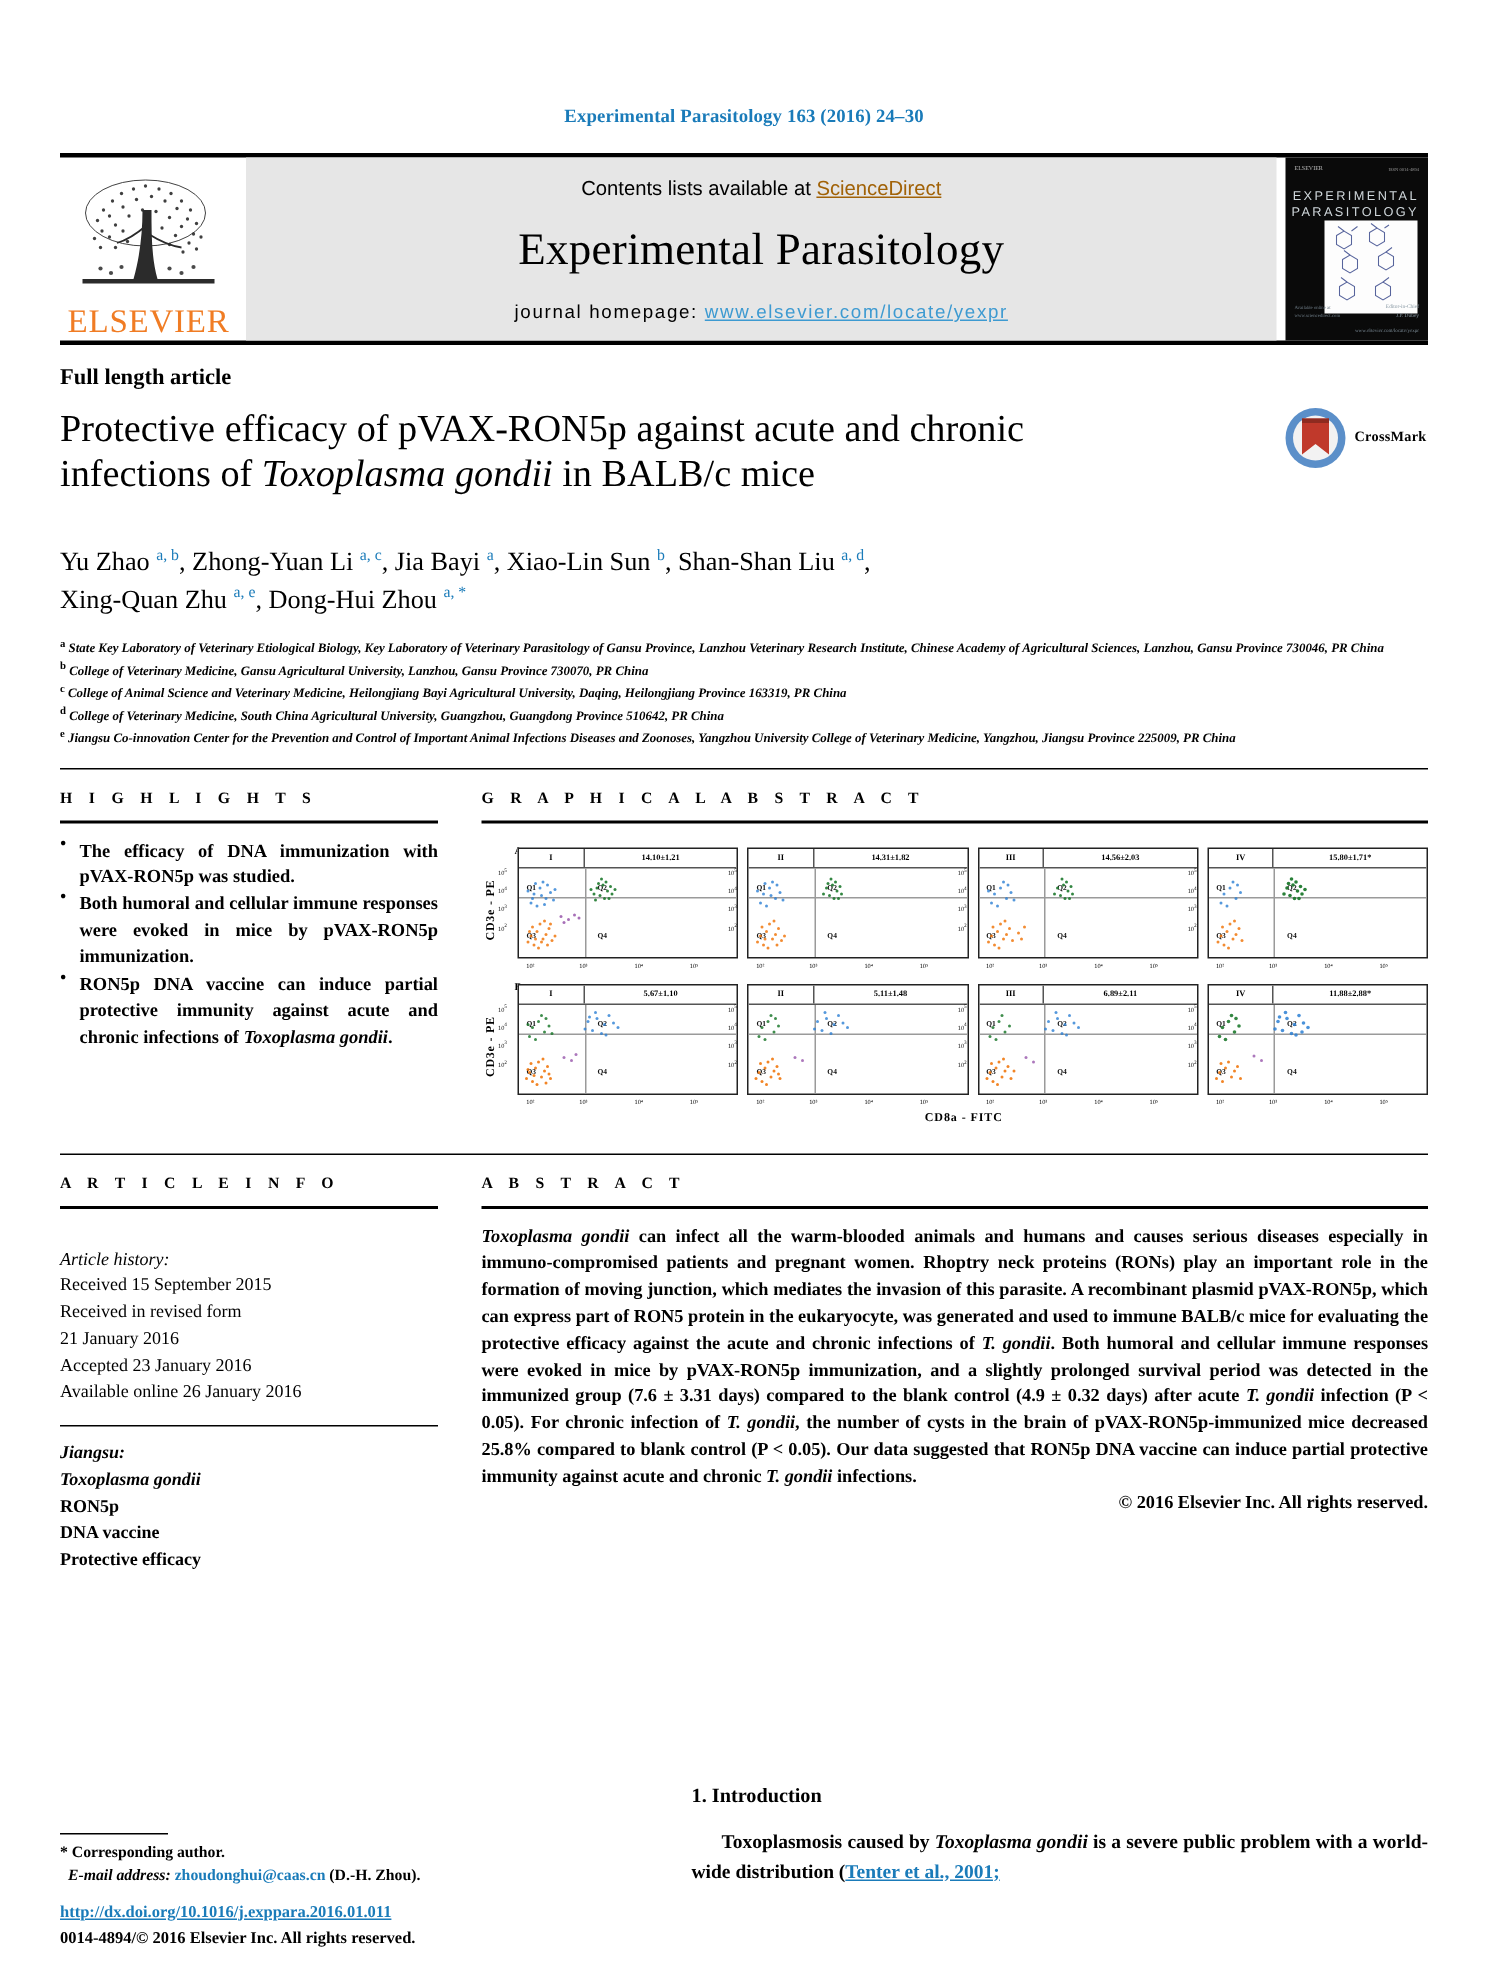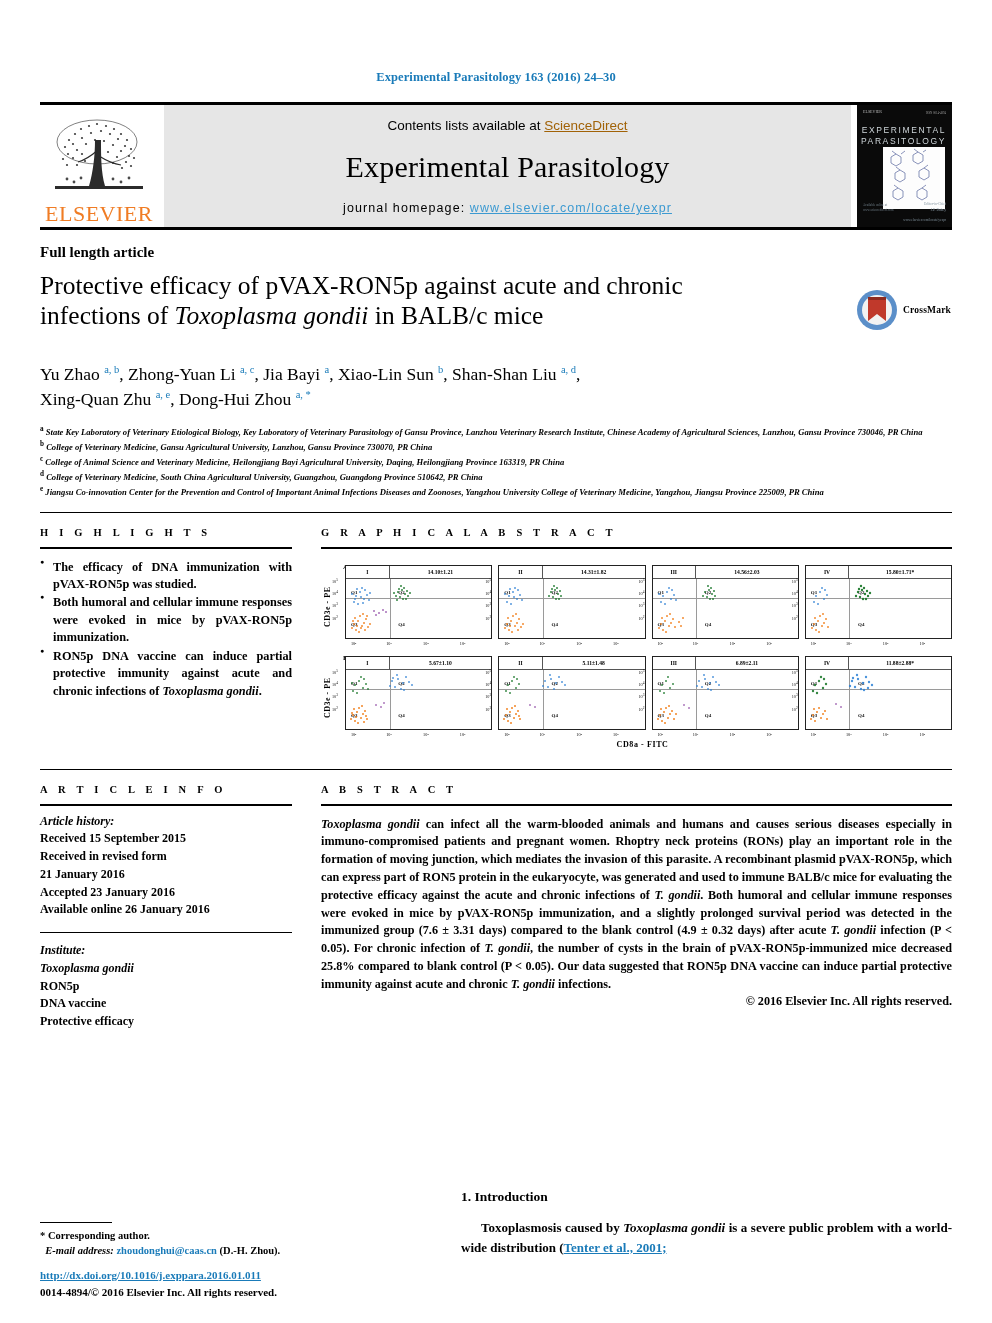--- a/index.html
+++ b/index.html
@@ -62,21 +62,21 @@
   }
   .cover-img { position:absolute; top:42px; left:26px; width:62px; height:62px; background:#fdfdfd; }
   .cover-foot { position:absolute; bottom:14px; right:6px; color:#8a9aa5; font-size:3.6px; line-height:1.5; text-align:right;}
   .cover-foot2 { position:absolute; bottom:5px; right:6px; color:#7d8d98; font-size:3.4px; }
   .cover-footl { position:absolute; bottom:14px; left:6px; color:#6c7a84; font-size:3.2px; line-height:1.5;}
 
   .rule-thick2 { border-top: 3px solid #000; }
 
   
   .artclass { font-size: 15px; font-weight: bold; margin-top: 14px; font-family:"Liberation Serif", serif; }
-  .title-row { display: flex; align-items: center; }
+  .title-row { display: flex; align-items: flex-start; }
   .title {
     font-size: 25.5px; line-height: 1.18; margin-top: 10px; flex: 1 1 auto;
     font-family: "Liberation Serif", serif; font-weight: normal;
   }
   .title i { font-style: italic; }
   .crossmark {
     flex: 0 0 96px; margin-top: 10px; display:flex; align-items:center; gap:5px;
   }
   .cm-badge { position: relative; width: 42px; height: 42px; }
   .cm-word { font-size: 9.5px; font-weight: bold; font-family:"Liberation Serif", serif; letter-spacing:.2px;}
@@ -104,21 +104,21 @@
 
   .hl-list { margin: 10px 0 0 0; padding: 0; list-style: none; font-size: 12.3px; line-height: 1.42; text-align: justify; font-weight:bold;}
   .hl-list li { position: relative; padding-left: 13px; margin-bottom: 1px; }
   .hl-list li::before { content: "\25CF"; position: absolute; left: 0; top: -1px; font-size: 7px; }
   .hl-list i { font-style: italic; }
 
   
   .ga-fig { margin-top: 16px; position: relative; width: 100%; }
 
   
-  .ai-block { font-size: 12px; line-height: 1.48; margin-top: 7px; font-weight:bold;}
+  .ai-block { font-size: 12px; line-height: 1.48; margin-top: 25px; font-weight:normal;}
   .ai-block .lbl { font-style: italic; }
   .kw-block { font-size: 12px; line-height: 1.48; margin-top: 9px; font-weight:bold;}
   .kw-block .lbl { font-style: italic; }
   .kw-block .ital { font-style: italic; }
 
   .abstract { font-size: 12.2px; line-height: 1.46; text-align: justify; margin-top: 10px; font-weight: bold;}
   .abstract i { font-style: italic; }
   .copyright { text-align: right; margin-top: 0; font-size: 12.2px; font-weight:bold;}
 
   
@@ -911,21 +911,21 @@
       <div class="ai-block">
         <div class="lbl">Article history:</div>
         <div>Received 15 September 2015</div>
         <div>Received in revised form</div>
         <div>21 January 2016</div>
         <div>Accepted 23 January 2016</div>
         <div>Available online 26 January 2016</div>
       </div>
       <div class="hr-sec-thin" style="margin-top:13px;"></div>
       <div class="kw-block">
-        <div class="lbl">Institute:</div>
+        <div class="lbl">Jiangsu:</div>
         <div class="ital">Toxoplasma gondii</div>
         <div>RON5p</div>
         <div>DNA vaccine</div>
         <div>Protective efficacy</div>
       </div>
     </div>
 
     <div class="colR">
       <div class="sechead">A B S T R A C T</div>
       <div class="hr-sec"></div>

